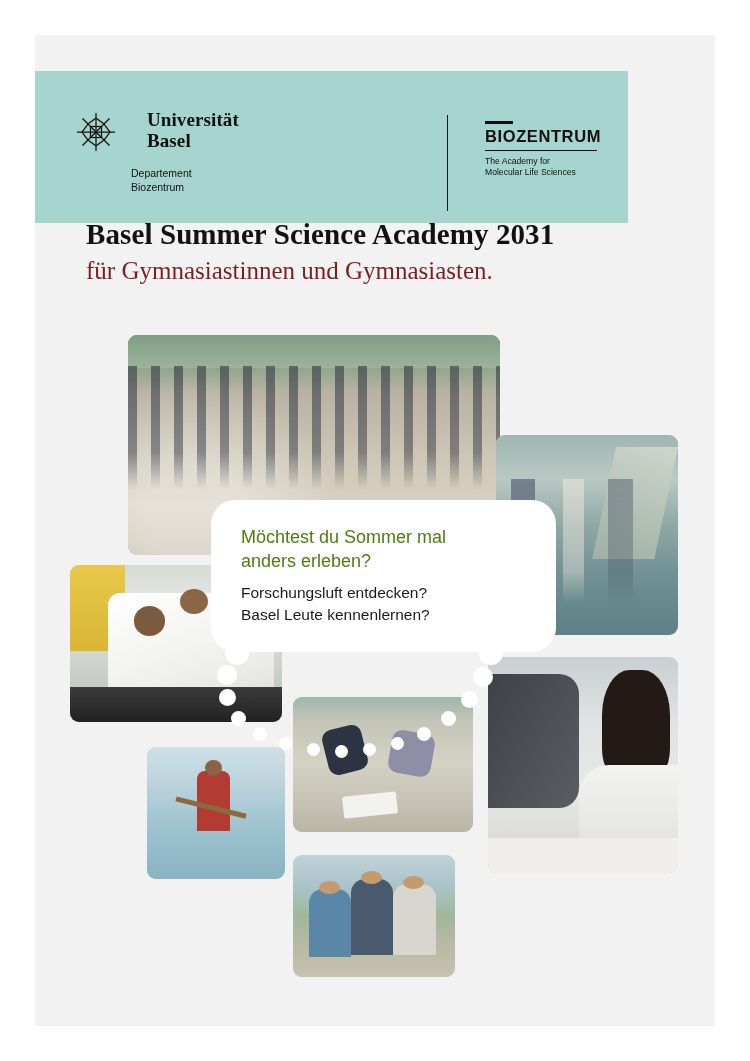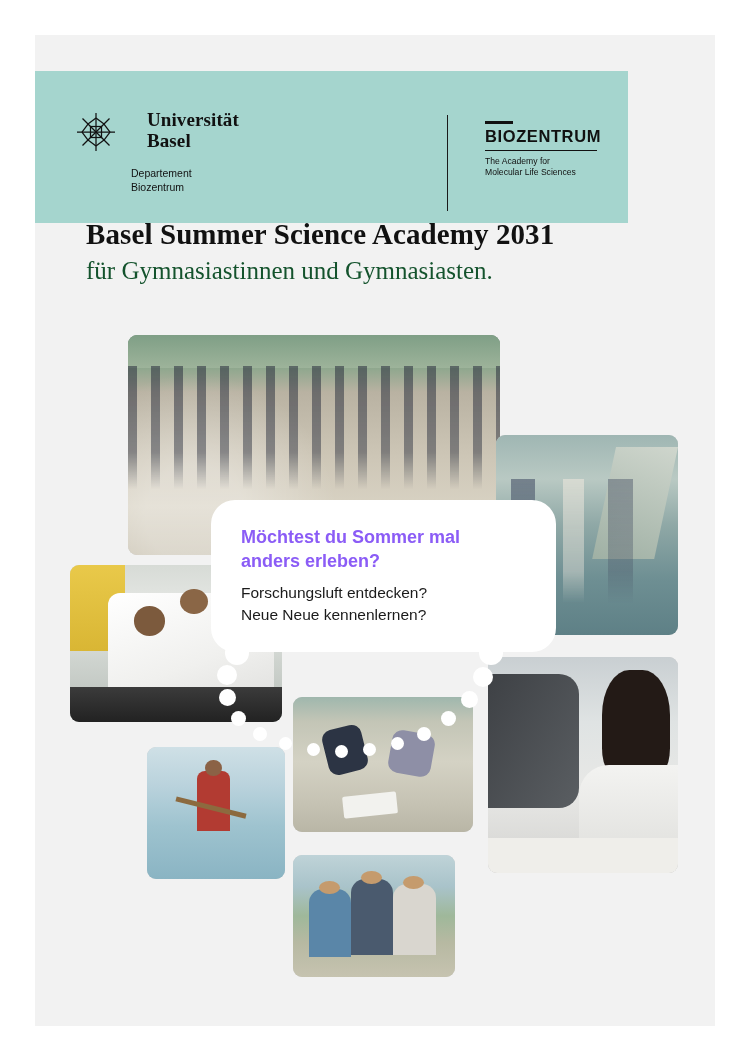--- a/index.html
+++ b/index.html
@@ -123,21 +123,21 @@
     font-weight: bold;
     color: #111111;
     letter-spacing: 0.1px;
   }
   .subtitle {
     position: absolute;
     left: 51px;
     top: 222px;
     font-family: "Liberation Serif", serif;
     font-size: 25px;
-    color: #14532d;
+    color: #7f1d1d;
     text-align: right;
   }
 
   
   .photo {
     position: absolute;
     border-radius: 9px;
     overflow: hidden;
     background: #cccccc;
   }
@@ -356,23 +356,23 @@
     width: 345px;
     height: 152px;
     background: #ffffff;
     border-radius: 24px;
     z-index: 5;
   }
   .bubble-inner {
     padding: 26px 30px;
   }
   .bubble-heading {
-    color: #8b5cf6;
+    color: #4d7c0f;
     font-size: 18px;
-    font-weight: bold;
+    font-weight: normal;
     line-height: 1.32;
     margin: 0 0 8px 0;
   }
   .bubble-line {
     color: #1b1b1b;
     font-size: 15.5px;
     line-height: 1.42;
   }
   .bubble-tail {
     position: absolute;
@@ -511,18 +511,18 @@
       <span class="tail-dot" style="left:268px; top:6px;  width:24px; height:24px;"></span>
     </div>
 
     <div class="bubble">
       <div class="bubble-inner">
         <div class="bubble-heading">
           <span>Möchtest du Sommer mal</span><br>
           <span>anders erleben?</span>
         </div>
         <div class="bubble-line">Forschungsluft entdecken?</div>
-        <div class="bubble-line">Neue Neue kennenlernen?</div>
+        <div class="bubble-line">Basel Leute kennenlernen?</div>
       </div>
     </div>
 
   </div>
 </div>
 
 </body></html>

